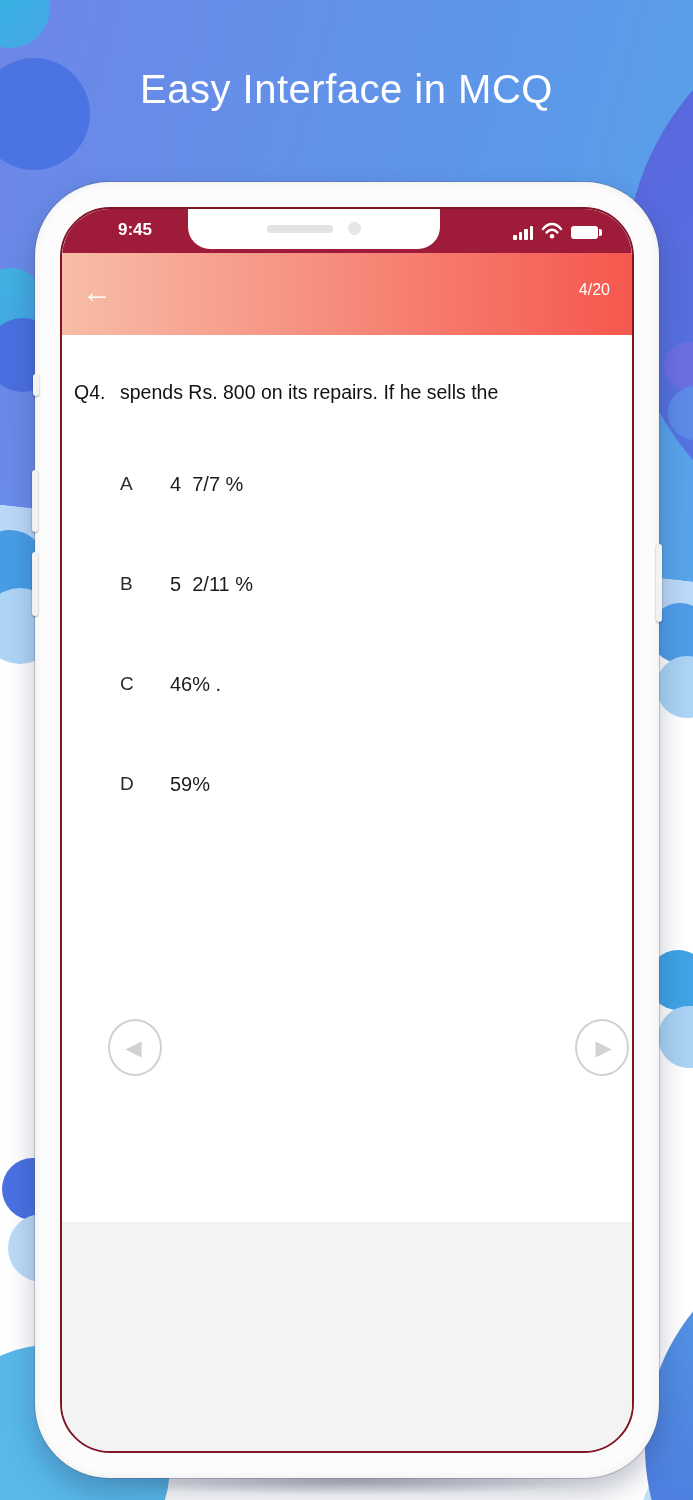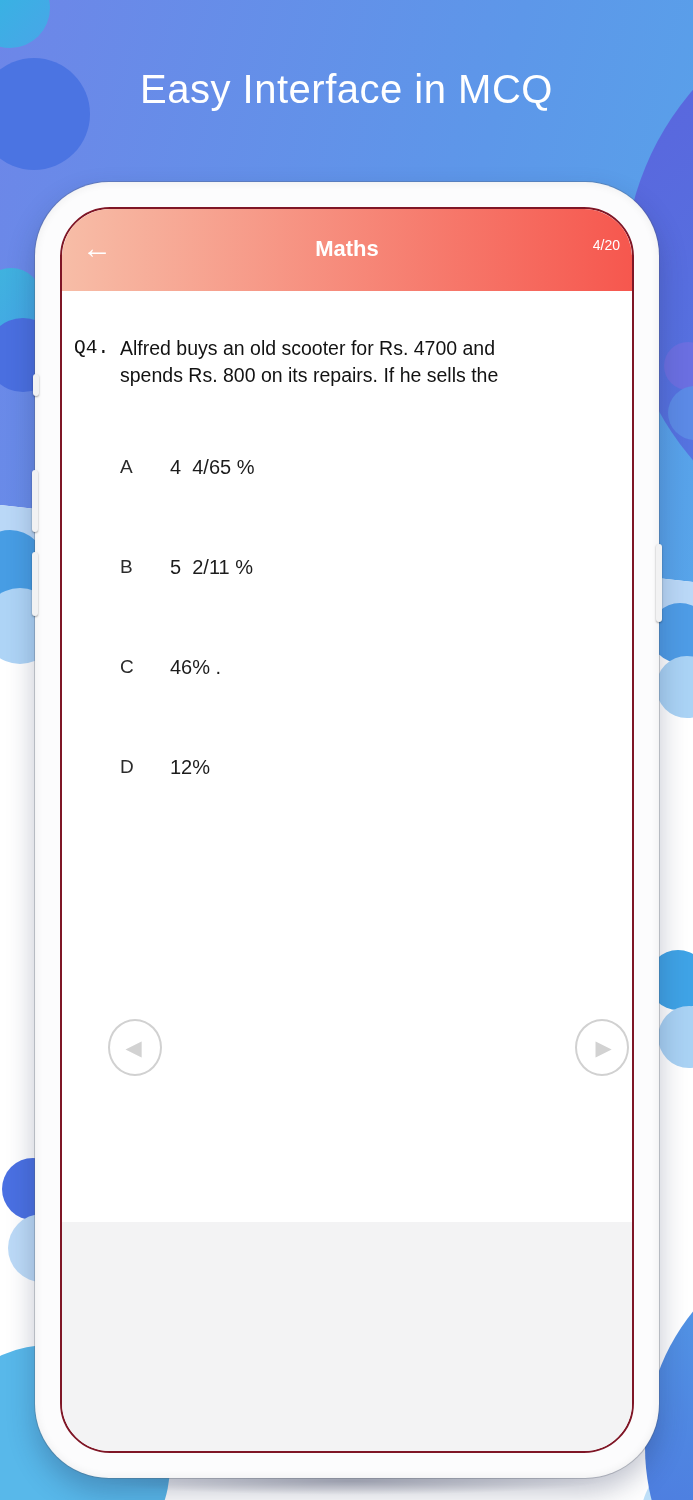--- a/index.html
+++ b/index.html
@@ -82,25 +82,25 @@
     background:#fff; border-radius:0 0 22px 22px;
     display:flex; align-items:center; justify-content:center; gap:15px;
   }
   .speaker { width:66px; height:8px; background:#e3e3e3; border-radius:4px; }
   .camera { width:13px; height:13px; background:#e6e6e6; border-radius:50%; }
 
   
   .appbar { position:relative; height:82px; background:linear-gradient(90deg,#f7bda7,#f6574e); }
   .back { position:absolute; left:20px; top:23px; color:#fff; font-size:30px; line-height:32px; cursor:pointer; }
   .appbar-title { position:absolute; left:0; right:0; top:27px; text-align:center; color:#fff; font-weight:700; font-size:22px; }
-  .progress { position:absolute; right:12px; top:28px; color:#fff; font-size:14px; }
+  .progress { position:absolute; right:22px; top:28px; color:#fff; font-size:16px; }
 
   
   .question { display:flex; margin:44px 14px 0 12px; font-size:19.5px; line-height:27px; color:#121212; }
-  .qnum { width:46px; flex:none;font-family:Liberation Mono, monospace; }
+  .qnum { width:46px; flex:none; }
   .option-row { display:flex; align-items:center; margin-left:58px; height:28px; font-size:20px; color:#1c1c1c; cursor:pointer; }
   .option-row.first { margin-top:64px; }
   .option-row + .option-row { margin-top:72px; }
   .opt-letter { width:50px; flex:none; font-size:19px; color:#2b2b2b; }
   .opt-text { white-space:pre; }
 
   
   .navbtn {
     position:absolute; width:54px; height:57px; border:2px solid #d1d1d1; border-radius:50%;
     background:#fff; display:flex; align-items:center; justify-content:center;
@@ -143,50 +143,71 @@
 
 <div class="phone-shadow"></div>
 <div class="phone">
   <div class="sbtn l1"></div>
   <div class="sbtn l2"></div>
   <div class="sbtn l3"></div>
   <div class="sbtn r1"></div>
 
   <div class="screen">
 
+    <div class="statusbar">
+      <span class="time">9:45</span>
+      <div class="sticons">
+        <div class="bars">
+          <div class="bar b1"></div>
+            <div class="bar b2"></div>
+            <div class="bar b3"></div>
+            <div class="bar b4"></div>
+        </div>
+        <span>
+          <svg width="22" height="17" viewBox="0 0 22 17">
+            <path d="M2 7 C4.8 3.6 7.8 2 11 2 C14.2 2 17.2 3.6 20 7" stroke="#fff" stroke-width="2.4" fill="none" stroke-linecap="round"></path>
+            <path d="M5.6 10.6 C7.2 8.7 9 7.8 11 7.8 C13 7.8 14.8 8.7 16.4 10.6" stroke="#fff" stroke-width="2.4" fill="none" stroke-linecap="round"></path>
+            <circle cx="11" cy="14.3" r="2.2" fill="#fff"></circle>
+          </svg>
+        </span>
+        <div class="battery"></div>
+      </div>
+      <div class="notch">
+        <div class="speaker"></div>
+        <div class="camera"></div>
+      </div>
+    </div>
 
     <div class="appbar">
       <span class="back">←</span>
-      <div class="appbar-title">Maths</div>
       <span class="progress">4/20</span>
     </div>
 
     <div class="question">
       <div class="qnum">Q4.</div>
       <div class="qtext">
-        <div>Alfred buys an old scooter for Rs. 4700 and</div>
         <div>spends Rs. 800 on its repairs. If he sells the</div>
       </div>
     </div>
 
     <div class="option-row first">
       <div class="opt-letter">A</div>
-      <div class="opt-text">4  4/65 %</div>
+      <div class="opt-text">4  7/7 %</div>
     </div>
     <div class="option-row">
       <div class="opt-letter">B</div>
       <div class="opt-text">5  2/11 %</div>
     </div>
     <div class="option-row">
       <div class="opt-letter">C</div>
       <div class="opt-text">46% .</div>
     </div>
     <div class="option-row">
       <div class="opt-letter">D</div>
-      <div class="opt-text">12%</div>
+      <div class="opt-text">59%</div>
     </div>
 
     <div class="navbtn prev">
       <span>◀</span>
     </div>
     <div class="navbtn next">
       <span>▶</span>
     </div>
 
     <div class="bottom-panel"></div>

